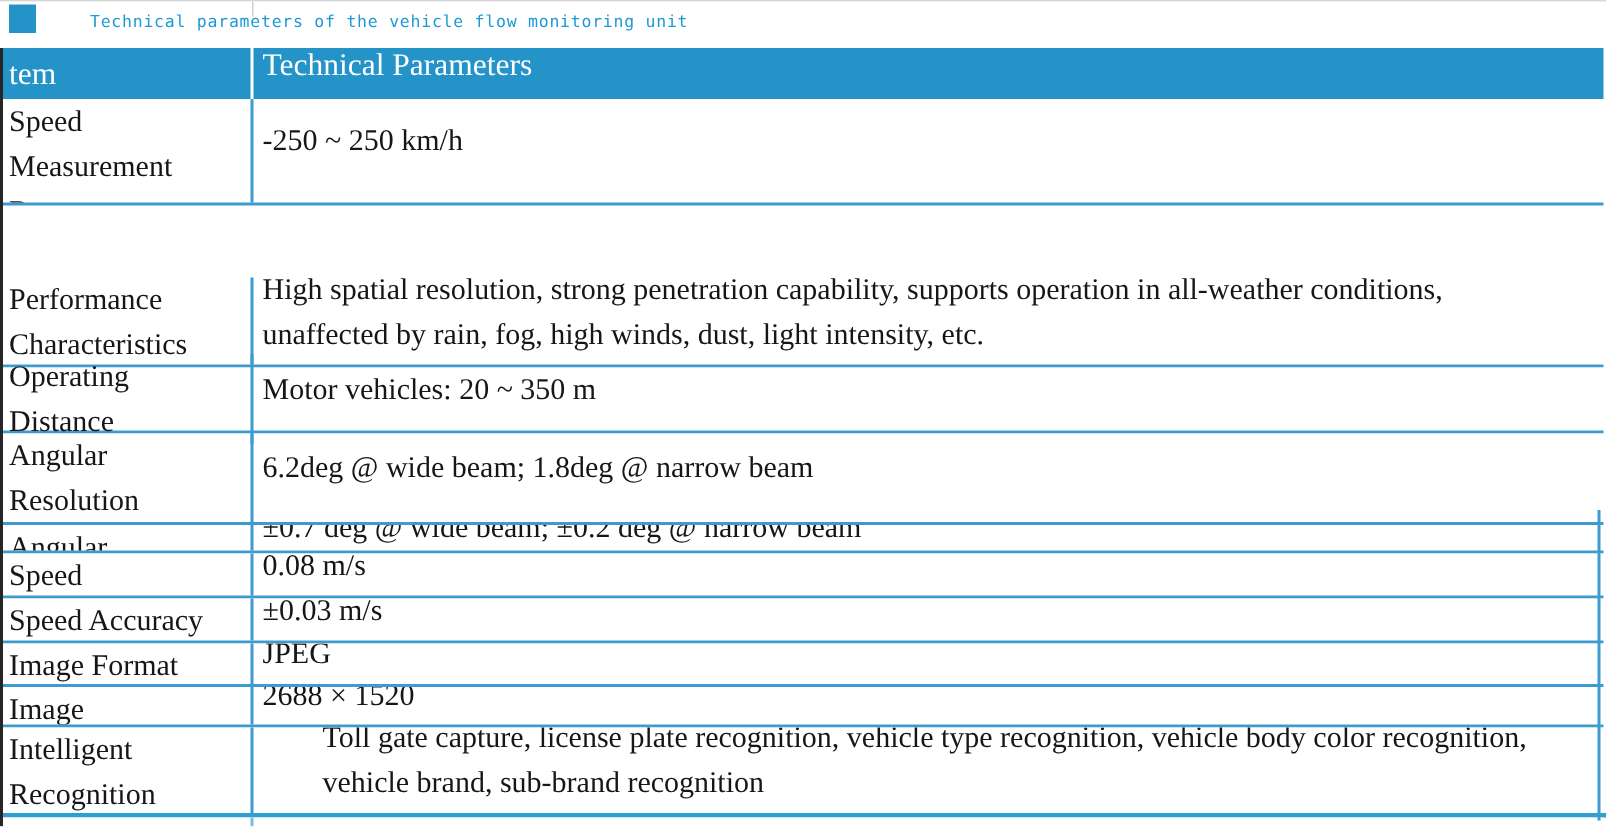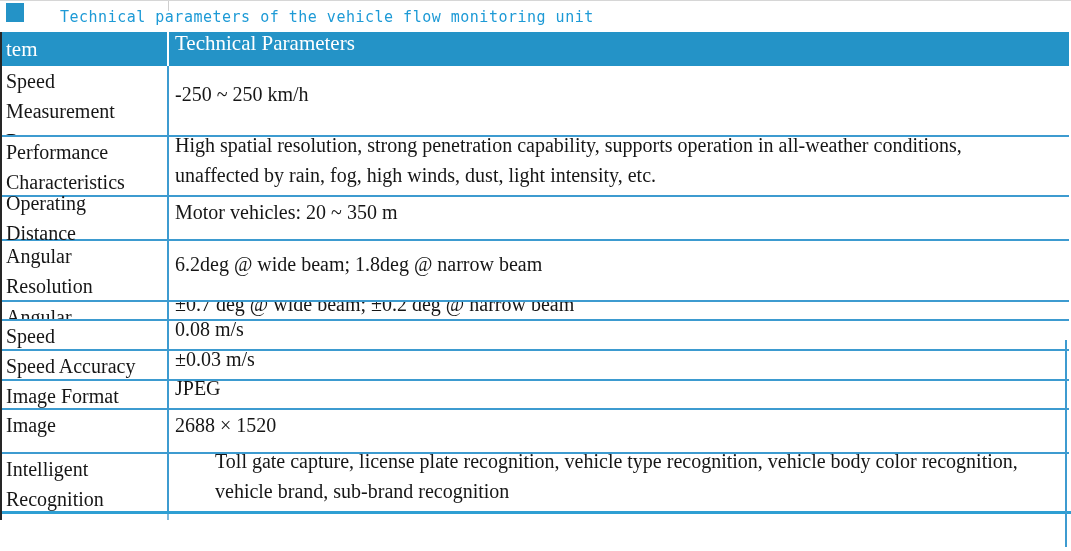--- a/index.html
+++ b/index.html
@@ -11,21 +11,21 @@
     font-family:"Liberation Serif", serif;
     box-sizing:border-box;
     border-top:1px solid #d6d6d6;
   }
   
   .title-row{position:relative;height:31px;background:#fff;}
   .bullet{position:absolute;left:6px;top:2px;width:18px;height:19px;background:#2493c7;}
   .title-text{
     position:absolute;left:60px;top:7px;
     font-family:"DejaVu Sans Mono", monospace;
-    font-size:15px;letter-spacing:.5px;
+    font-size:11px;letter-spacing:.5px;
     color:#1d9ad6;white-space:nowrap;
   }
   .title-tick{position:absolute;left:168px;top:0;width:1px;height:10px;background:#cfcfcf;}
   
   .spec-table{border-left:2px solid #262626;width:1069px;box-sizing:border-box;}
   .row{display:flex;box-sizing:border-box;border-bottom:2px solid #3d9bd0;background:#fff;}
   .cell{box-sizing:border-box;font-size:20px;line-height:30px;color:#161616;overflow:hidden;}
   .cell.label{
     width:167px;flex:0 0 167px;
     padding:0 28px 0 4px;
@@ -35,28 +35,28 @@
     flex:1;
     padding:0 40px 13px 6px;
     display:flex;align-items:center;
   }
   
   .header-row{background:#2493c7;height:34px;border-bottom:none;}
   .header-row .cell{color:#ffffff;font-size:21px;line-height:34px;padding-top:0;}
   .header-row .cell.label{border-right:2px solid #ffffff;}
   
   .r1{height:71px;}
-  .r2{height:60px;}
+  .r2{height:60px;margin-top:48px;}
   .r3{height:44px;align-items:center;}
   .r4{height:61px;}
   .r5{height:19px;}
   .r6{height:30px;}
   .r7{height:30px;}
   .r8{height:29px;}
-  .r9{height:44px;}
+  .r9{height:27px;}
   .r10{height:57px;border-bottom:none;gap:40px;}
   .bottom-rule{height:3px;background:#2e9fd3;width:1069px;}
   .partial-row{height:6px;border-bottom:none;}
   .partial-row .cell.label{border-right:2px solid #7fb9dd;}
   
   .right-border-seg{position:absolute;left:1065px;top:339px;width:2px;height:207px;background:#3d9bd0;}
 </style>
 </head>
 <body>
 

